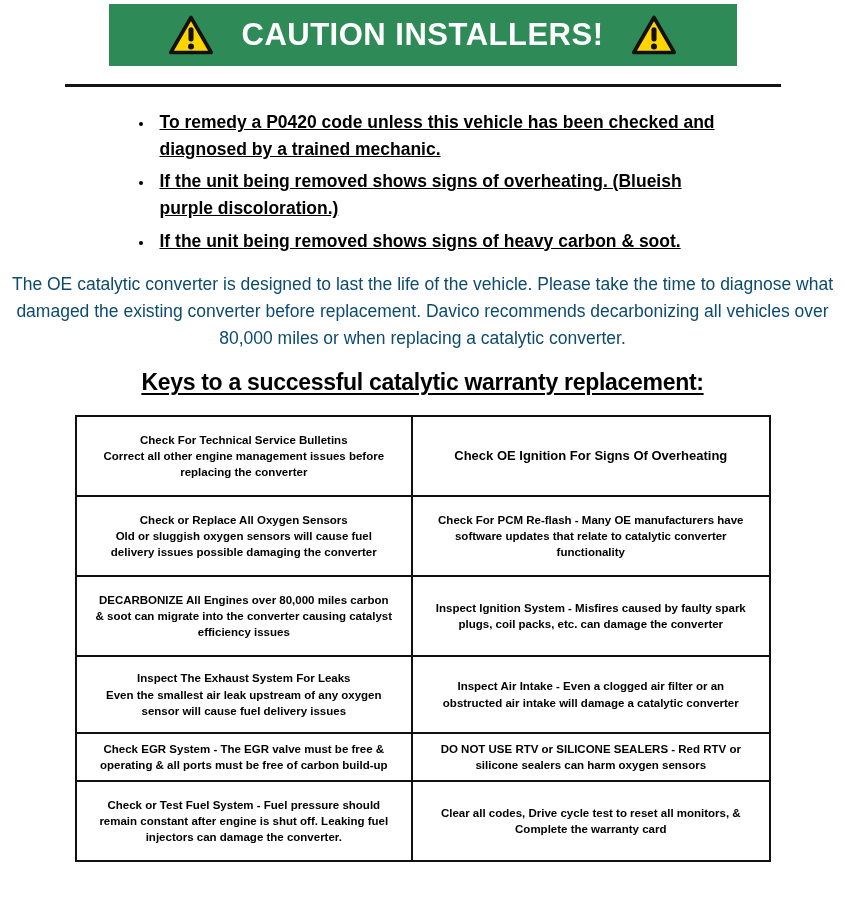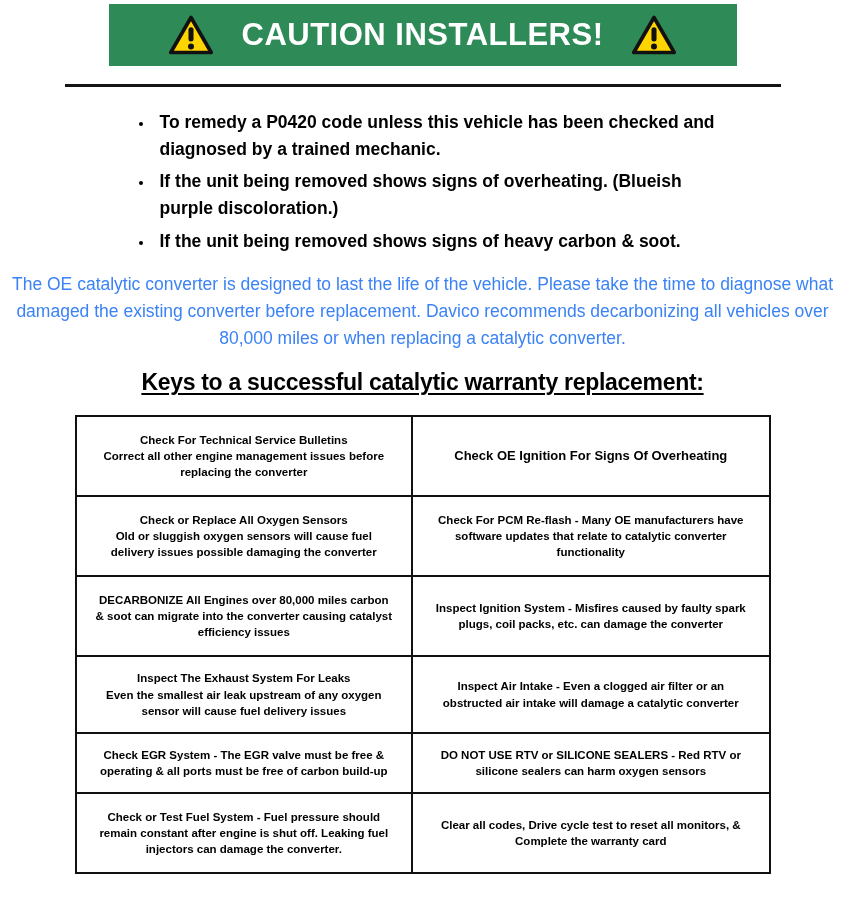--- a/index.html
+++ b/index.html
@@ -53,33 +53,34 @@
   }
 
   
   .warning-list {
     width: 610px;
     margin: 22px auto 0 auto;
     padding-left: 36px;
     font-weight: 700;
     font-size: 17.5px;
     line-height: 1.55;
+    text-decoration: underline;
   }
   .warning-list li { margin-bottom: 5px; padding-left: 6px; }
   .warning-list li::marker { font-size: 13px; }
 
   
   .note {
     width: 836px;
     margin: 16px auto 0 auto;
     text-align: center;
     font-size: 17.5px;
     font-weight: 400;
     line-height: 1.55;
-    color: #3b82f6;
+    color: #0c4a6e;
   }
 
   
   .keys-heading {
     margin-top: 17px;
     text-align: center;
     font-size: 23px;
     font-weight: 700;
     letter-spacing: -0.3px;
     text-decoration: underline;
@@ -100,21 +101,21 @@
     vertical-align: middle;
     font-weight: 700;
     font-size: 11.5px;
     line-height: 1.4;
     padding: 4px 18px;
   }
   .tips-table td:first-child { width: 48.5%; }
   .tips-table td:last-child  { width: 51.5%; }
   .tips-table tr { height: 80px; }
   .tips-table tr:nth-child(4) { height: 77px; }
-  .tips-table tr:nth-child(5) { height: 60px; }
+  .tips-table tr:nth-child(5) { height: 48px; }
   .tips-table tr:first-child td:last-child { font-size: 13px; }
 </style>
 </head>
 <body>
 
 <div class="page">
 
   <div class="banner" style="background: rgb(46, 139, 87);">
     <span class="tri-icon">
       <svg width="46" height="42" viewBox="0 0 100 90" aria-hidden="true">

